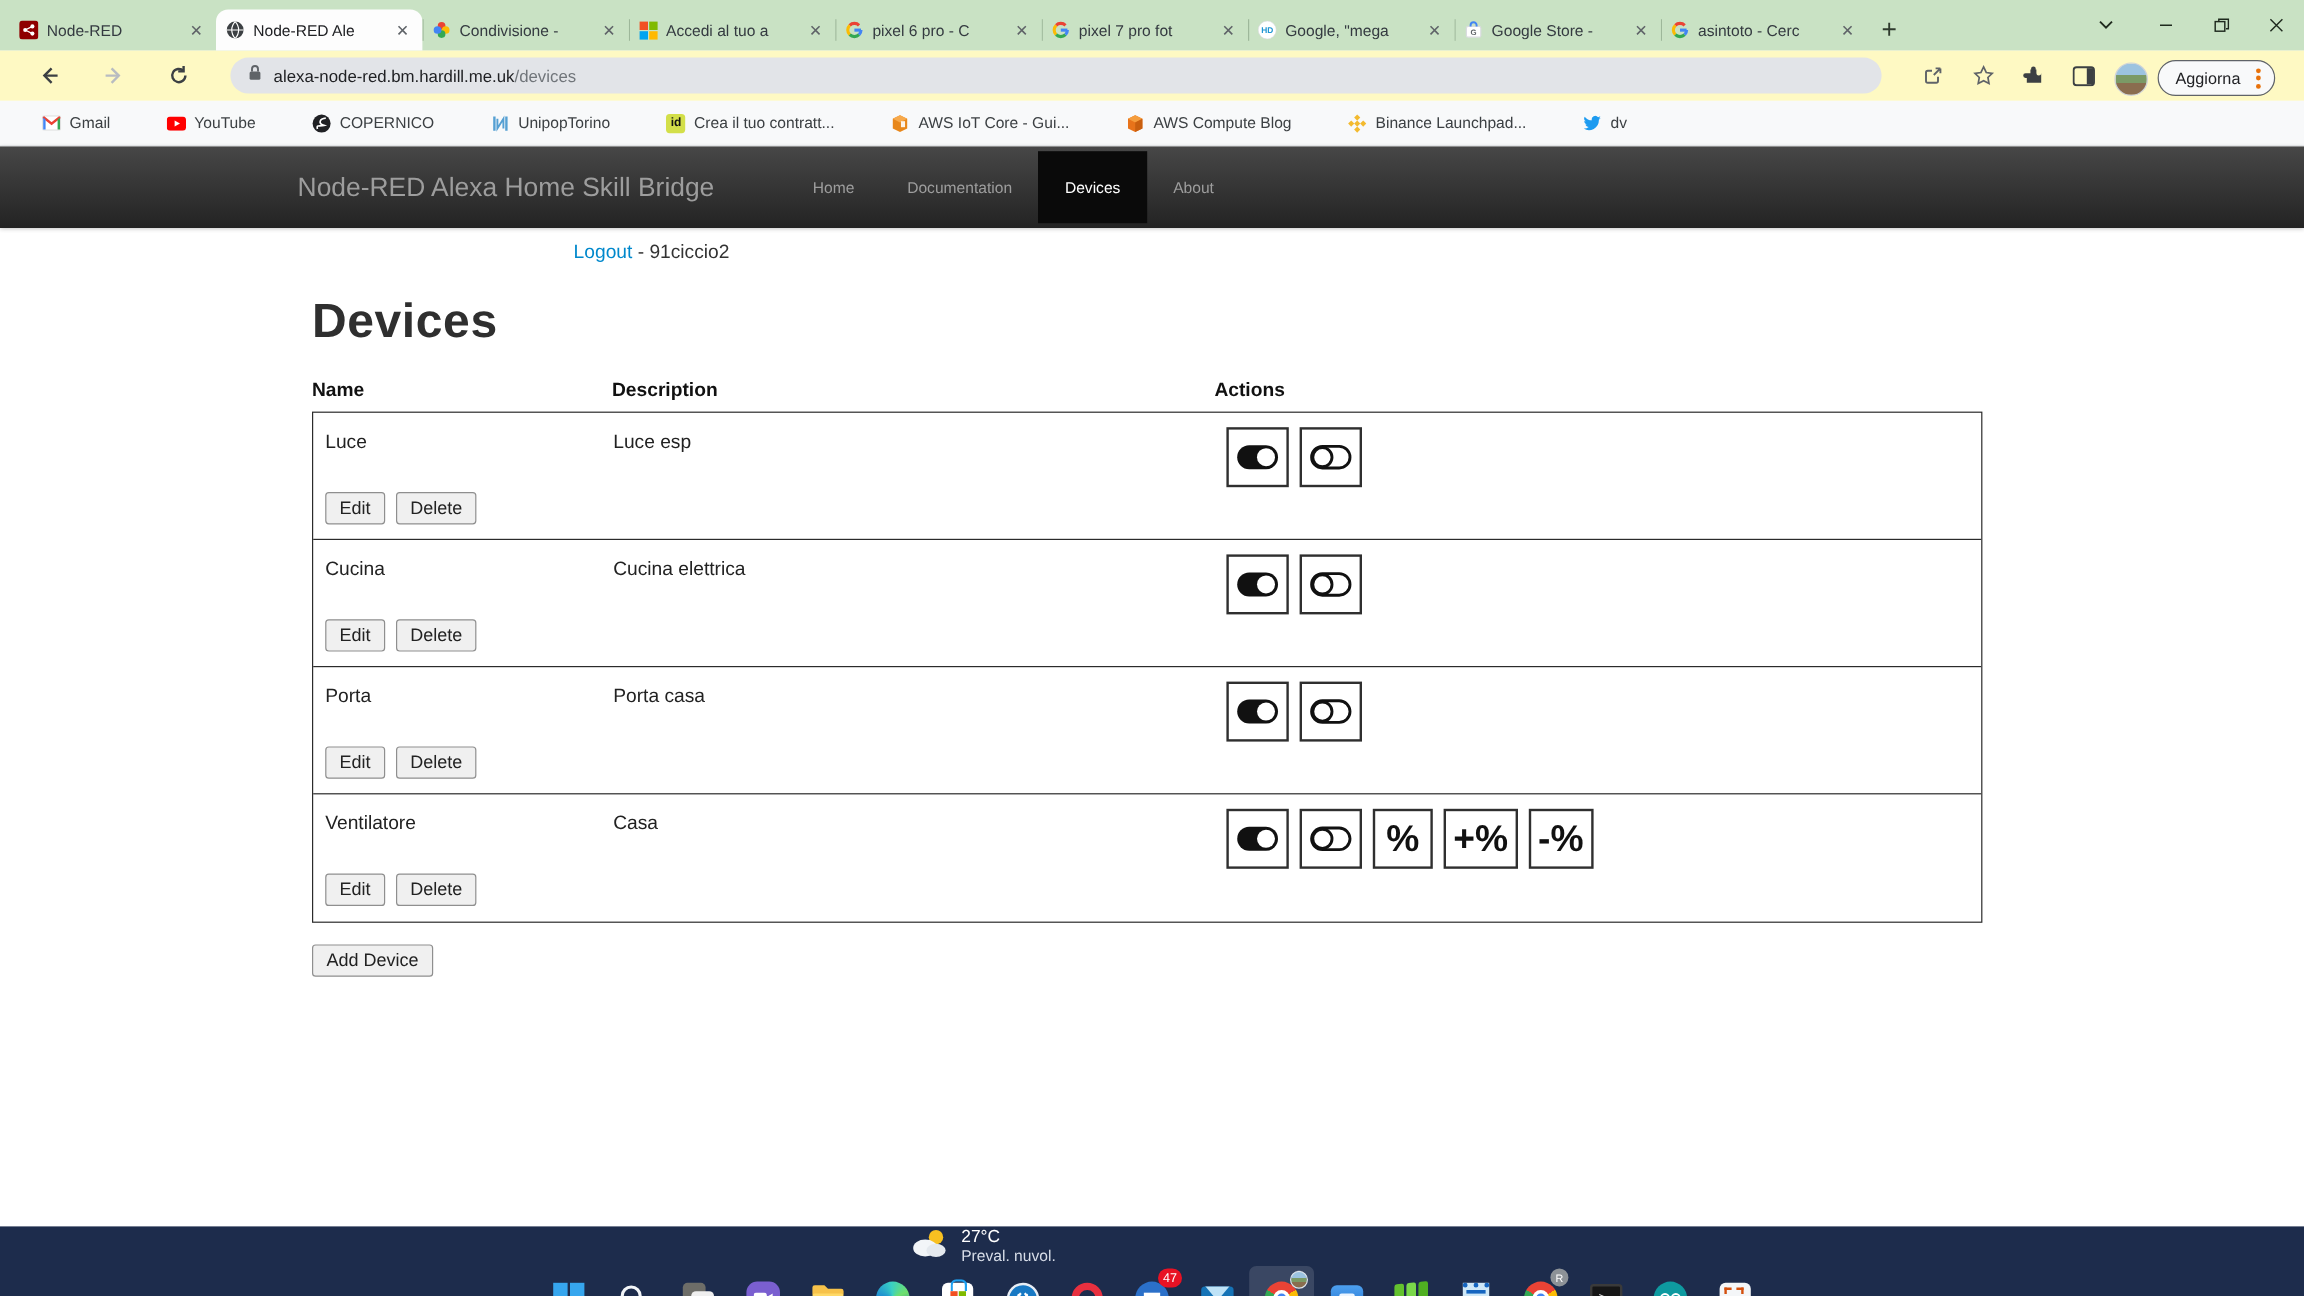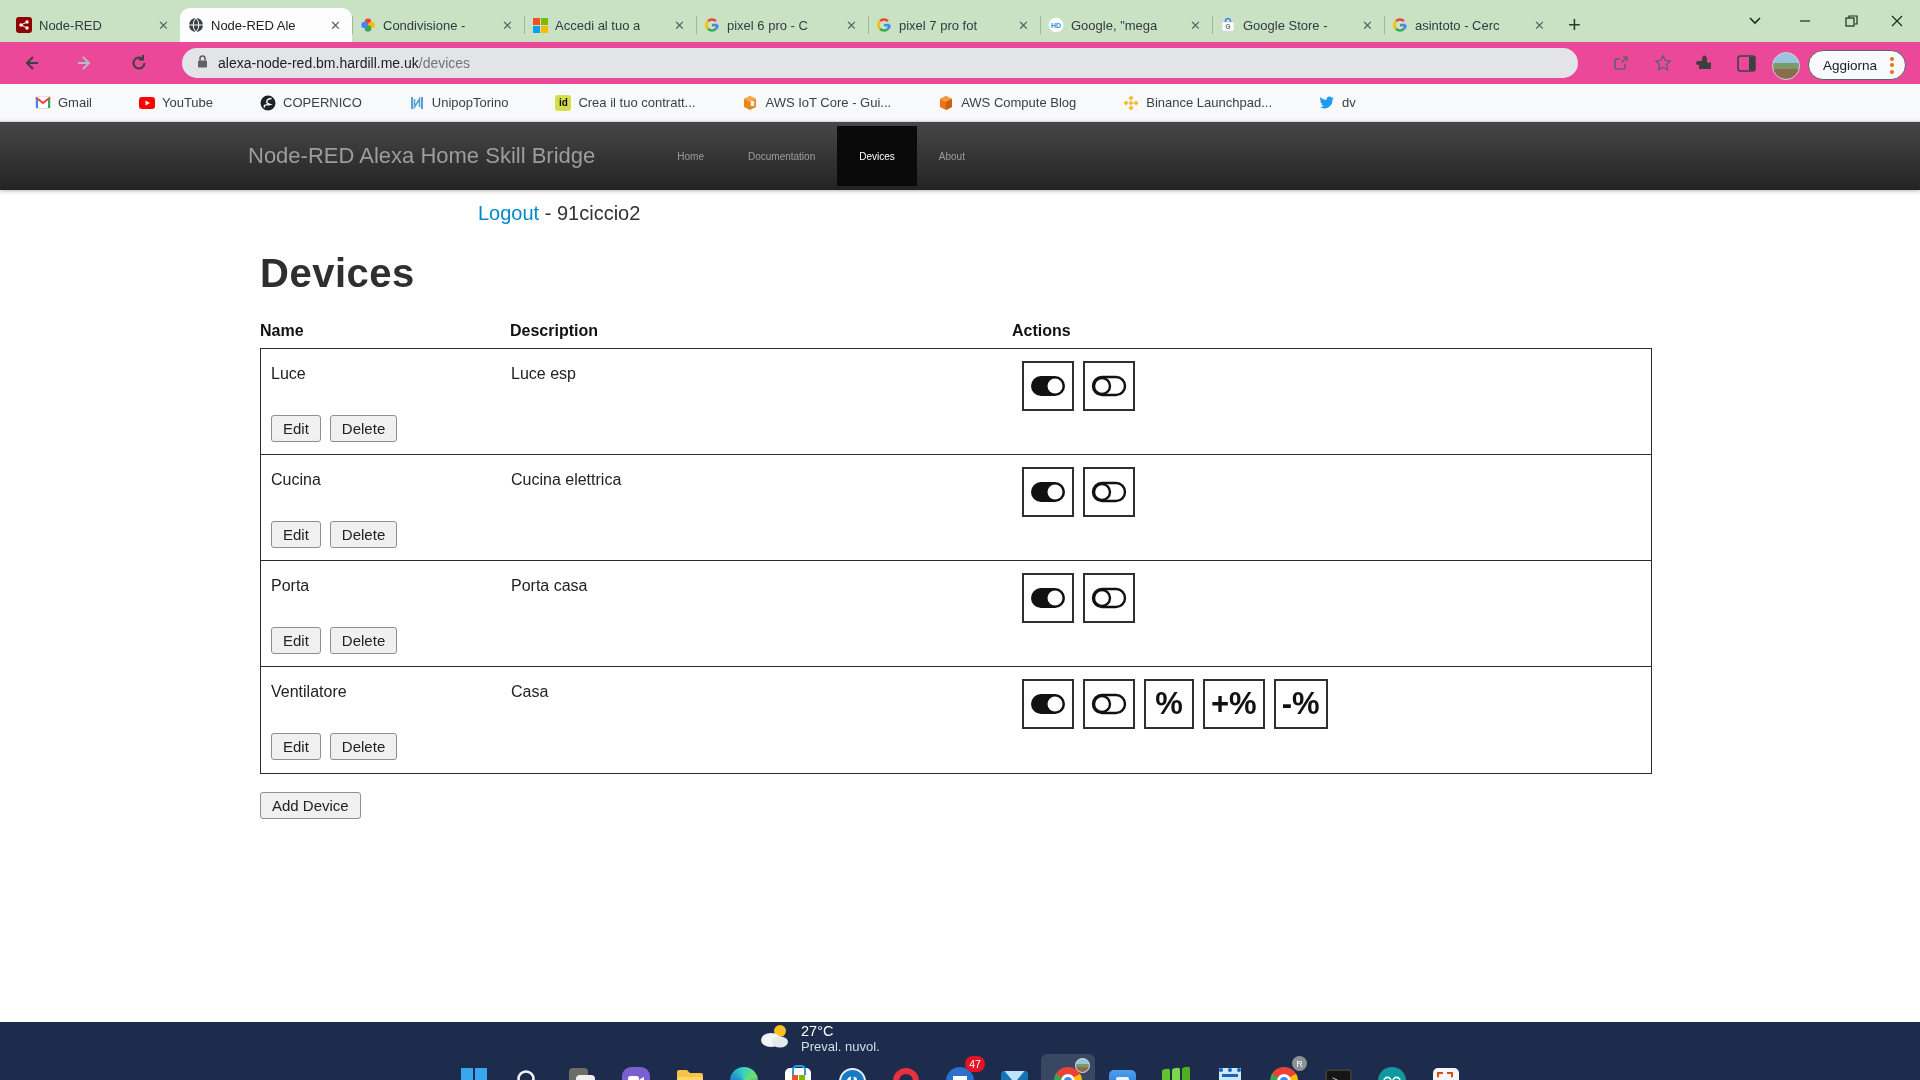--- a/index.html
+++ b/index.html
@@ -14,42 +14,42 @@
   .tab.active::before { display:none; }
   .tclose { font-size:13px; color:#5f6368; padding:0 3px; }
   .newtab { font-size:22px; color:#2f3b2e; padding:0 12px 4px 12px; }
   .winctl { position:absolute; right:0; top:0; height:42px; display:flex; align-items:center; }
   .winctl .wbtn { width:46px; height:42px; display:flex; align-items:center; justify-content:center; color:#1f2a1e; font-size:15px; }
   .tabsearch { width:30px; height:42px; display:flex; align-items:center; justify-content:center; color:#1f2a1e; position:absolute; right:150px; top:0; }
   .fav { width:16px; height:16px; flex:0 0 16px; display:inline-flex; align-items:center; justify-content:center; }
   .fav svg { display:block; }
 
   
-  .toolbar { height:42px; background:#ec4899; display:flex; align-items:center; padding:0 14px; gap:20px; }
+  .toolbar { height:42px; background:#fef9c3; display:flex; align-items:center; padding:0 24px; gap:20px; }
   .navbtn { width:34px; height:34px; display:flex; align-items:center; justify-content:center; }
   .omnibox { flex:1; height:30px; background:#e2e4e8; border-radius:15px; display:flex; align-items:center; padding:0 14px; gap:9px; margin:0 6px; }
   .urltext { font-size:14px; color:#202124; }
   .urltext .path { color:#70757a; }
   .tool-right { display:flex; align-items:flex-end; gap:8px; }
   .avatar { width:28px; height:28px; border-radius:50%; background:linear-gradient(180deg,#9cc3e0 0 38%,#7b9a66 38% 62%,#8a6d4f 62% 100%); border:1px solid #cfd3d8; }
   .updatepill { height:30px; border:1.5px solid #5f6368; border-radius:15px; display:flex; align-items:center; gap:8px; padding:0 6px 0 14px; font-size:13.5px; color:#202124; background:#f8f9fa; }
   .kebab { display:flex; flex-direction:column; gap:2.5px; padding:0 5px; }
   .kebab i { width:4px; height:4px; border-radius:50%; background:#e8710a; }
 
   
   .bookmarks { height:38px; background:#f8f9fa; display:flex; align-items:center; padding-left:16px; gap:28px; border-bottom:1px solid #e8eaed; }
   .bm { display:flex; align-items:center; gap:7px; font-size:13px; color:#3c4043; white-space:nowrap;padding-left:19px; }
 
   
   .page { position:relative; height:900px; background:#fff; }
   .navbar { height:68px; background:linear-gradient(#474747,#232323); display:flex; align-items:center; box-shadow:0 1px 4px rgba(0,0,0,.3); }
   .brand { color:#9d9d9d; font-size:22px; margin-left:248px; margin-right:60px; }
-  .navitem { color:#9d9d9d; font-size:10px; padding:0 22px; height:60px; display:flex; align-items:center; }
+  .navitem { color:#9d9d9d; font-size:13px; padding:0 22px; height:60px; display:flex; align-items:center; }
   .navitem.active { background:#0a0a0a; color:#fff; }
-  .session { margin:12px 0 0 478px; font-size:20px; color:#333; }
+  .session { margin:12px 0 0 478px; font-size:16px; color:#333; }
   .session a { color:#0088cc; text-decoration:none; }
   .container { margin-left:260px; width:1392px; }
   h1.pgtitle { font-size:40px; font-weight:bold; color:#2f2f2f; margin-top:26px; letter-spacing:.5px; }
   .thead { display:flex; margin-top:26px; font-weight:bold; font-size:16px; color:#111; padding-bottom:8px; }
   .thead .c1 { width:250px; } .thead .c2 { width:502px; } .thead .c3 { flex:1; }
   .dtable { border:1.5px solid #2b2b2b; }
   .drow { position:relative; height:106px; border-bottom:1.5px solid #2b2b2b; }
   .drow:last-child { border-bottom:none; }
   .dname { position:absolute; left:10px; top:16px; font-size:16px; color:#222; }
   .ddesc { position:absolute; left:250px; top:16px; font-size:16px; color:#222; }

